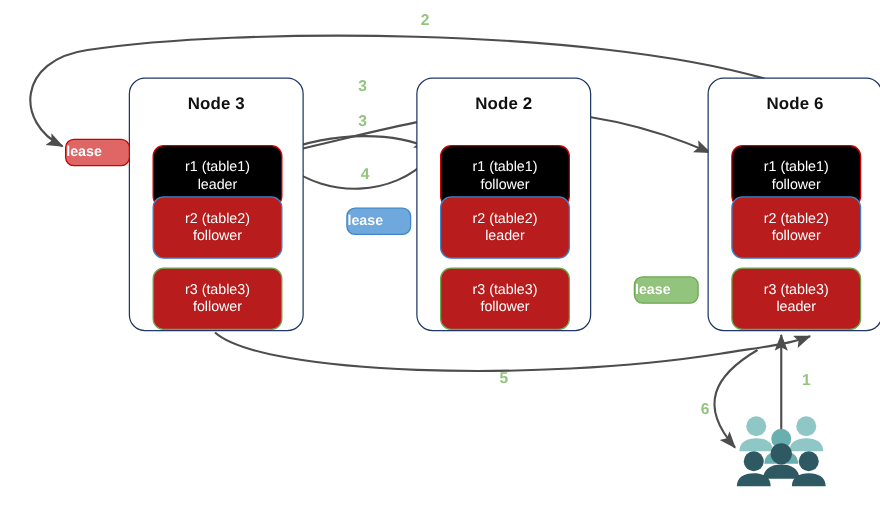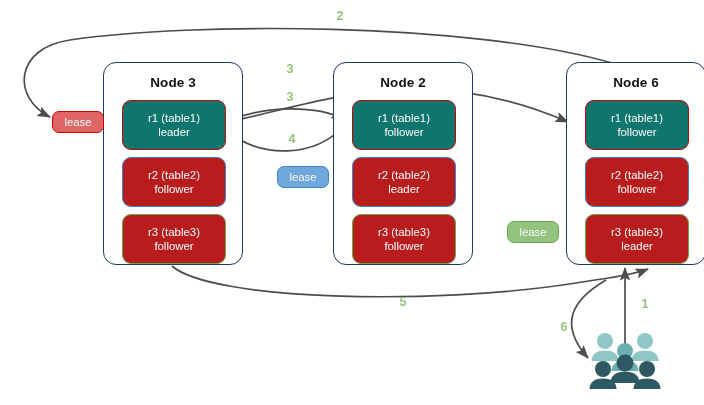--- a/index.html
+++ b/index.html
@@ -64,37 +64,37 @@
     justify-content: center;
     color: #ffffff;
     font-size: 11.4px;
     line-height: 14.2px;
     text-align: center;
     text-shadow: 0 0 1px rgba(0,0,0,0.12);
   }
   .replica .r-name,
   .replica .r-role { display: block; }
 
-  .replica.red   { background: #0f766e; border-color: #cc0000; }
+  .replica.red   { background: #000000; border-color: #cc0000; margin-top: 16px; }
   .replica.blue  { background: #b91c1c; border-color: #3d85c6; }
   .replica.green { background: #b91c1c; border-color: #6aa84f; }
 
   
   .lease {
     position: absolute;
     box-sizing: border-box;
     border-radius: 7px;
     border-width: 1.4px;
     border-style: solid;
     display: flex;
     align-items: center;
-    justify-content: center;
     color: #ffffff;
     font-size: 11.4px;
     text-shadow: 0 0 1px rgba(0,0,0,0.12);
+    font-weight: bold;
   }
   .lease.red   { background: #e06666; border-color: #cc0000; }
   .lease.blue  { background: #6fa8dc; border-color: #3d85c6; }
   .lease.green { background: #93c47d; border-color: #6aa84f; }
 
   
   .step-label {
     position: absolute;
     font-size: 12.5px;
     font-weight: bold;

